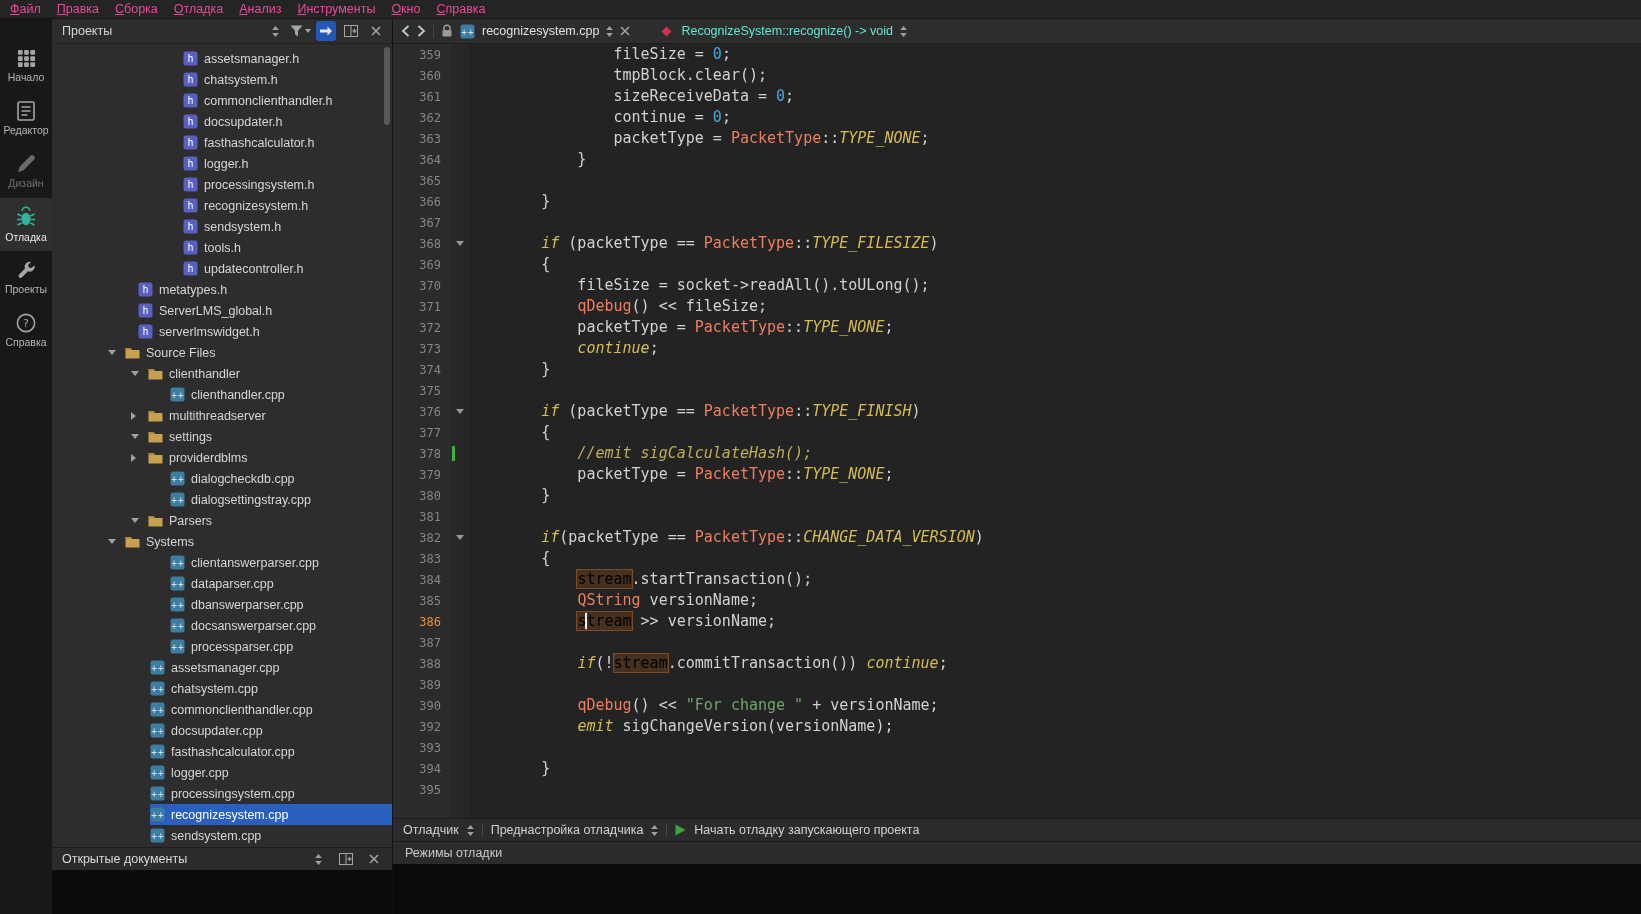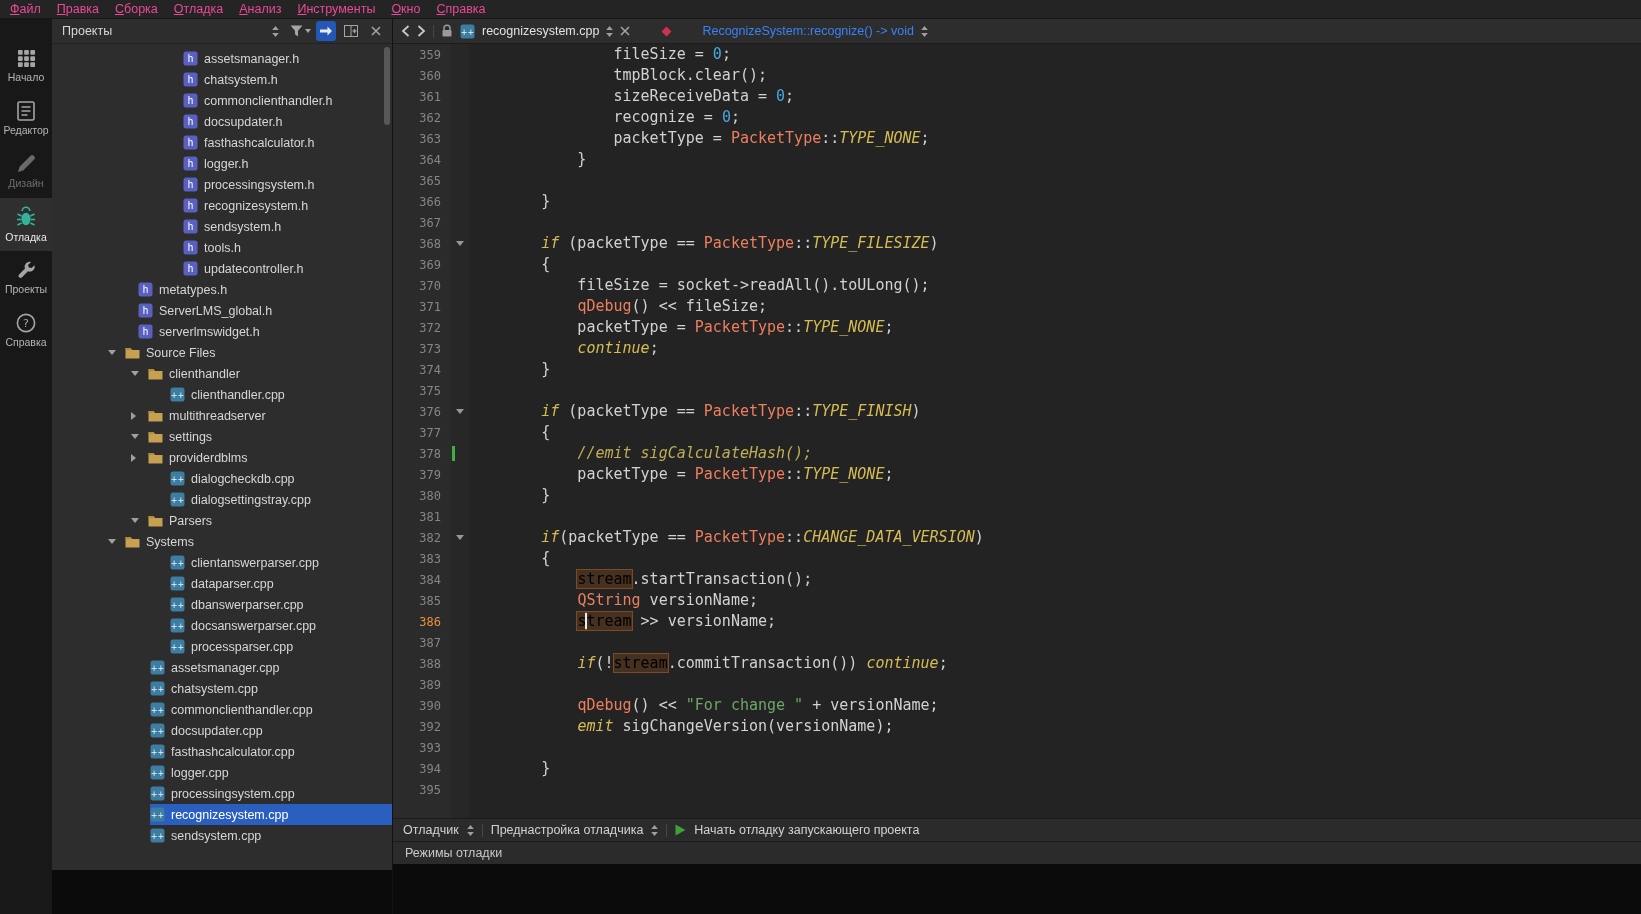--- a/index.html
+++ b/index.html
@@ -39,21 +39,21 @@
   .ticon{display:flex;flex:none}
   .tlabel{white-space:nowrap}
   .vthumb{position:absolute;right:2px;top:28px;width:6px;height:78px;background:#585858;border-radius:3px}
   .docsbar{height:22px;background:#2b2b2b;border-top:1px solid #1c1c1c;display:flex;align-items:center;padding:0 8px 0 10px;gap:8px}
   .docs-title{font-size:12.5px;color:#d8d8d8;flex:1;white-space:nowrap}
   .black-l{height:44px;background:#0b0b0b}
   
   .editorcol{flex:1;display:flex;flex-direction:column;min-width:0}
   .tabbar{height:24px;background:#2d2d2d;border-bottom:1px solid #1c1c1c;display:flex;align-items:center;padding:0 8px;gap:7px}
   .tab-file{font-size:12.5px;color:#e2e2e2;white-space:nowrap}
-  .tab-symbol{font-size:12.5px;color:#3b82f6;margin-left:22px;white-space:nowrap}
+  .tab-symbol{font-size:12.5px;color:#5eead4;margin-left:1px;white-space:nowrap}
   .vsep{width:1px;height:13px;background:#474747;flex:none}
   .gap16{width:16px;flex:none}
   .codearea{flex:1;overflow:hidden;font-family:"DejaVu Sans Mono",monospace;
     background:linear-gradient(90deg,#2b2b2b 0,#2b2b2b 58px,#272727 58px,#272727 76px,#232323 76px)}
   .code-row{height:21px;display:flex;align-items:center}
   .ln{width:48px;padding-right:10px;text-align:right;font-size:12px;color:#868686;flex:none;font-family:"DejaVu Sans Mono",monospace}
   .ln.cur{color:#e8913f;font-weight:normal}
   .fold{width:18px;flex:none;height:100%;display:flex;align-items:center;justify-content:center;position:relative}
   .fold-arrow{width:0;height:0;border-left:4px solid transparent;border-right:4px solid transparent;border-top:5px solid #989898}
   .vcs-mark{position:absolute;left:1px;top:3px;width:3px;height:15px;background:#3fae3f}
@@ -674,20 +674,42 @@
                 </svg>
               </span>
               <span class="tlabel">sendsystem.cpp</span>
             </div>
           </div>
           <div class="trow">
             <div class="trow-body"></div>
           </div>
         </div>
       <div class="vthumb"></div>
+      <div class="docsbar">
+        <span class="docs-title">Открытые документы</span>
+        <span class="hicon" data-icon="updn">
+            <svg width="7" height="11" viewBox="0 0 7 11">
+              <path d="M3.5 0L6.8 4H0.2z" fill="#9f9f9f"></path>
+              <path d="M3.5 11L0.2 7h6.6z" fill="#9f9f9f"></path>
+            </svg>
+          </span>
+        <span class="hicon" data-icon="split">
+            <svg width="14" height="12" viewBox="0 0 14 12">
+              <rect x="0.5" y="0.5" width="13" height="11" fill="none" stroke="#a5a5a5"></rect>
+              <line x1="7" y1="0.5" x2="7" y2="11.5" stroke="#a5a5a5"></line>
+              <line x1="10.5" y1="4" x2="10.5" y2="8" stroke="#a5a5a5" stroke-width="1.3"></line>
+              <line x1="8.5" y1="6" x2="12.5" y2="6" stroke="#a5a5a5" stroke-width="1.3"></line>
+            </svg>
+          </span>
+        <span class="hicon" data-icon="close">
+            <svg width="10" height="10" viewBox="0 0 10 10">
+              <path d="M1 1l8 8M9 1L1 9" stroke="#a5a5a5" stroke-width="1.5" fill="none"></path>
+            </svg>
+          </span>
+      </div>
       <div class="black-l"></div>
     </div>
 
     <div class="editorcol">
       <div class="tabbar">
         <span data-icon="chevL">
             <svg width="9" height="12" viewBox="0 0 9 12">
               <path d="M7.5 1L2 6l5.5 5" fill="none" stroke="#c9c9c9" stroke-width="1.8"></path>
             </svg>
           </span>
@@ -747,21 +769,21 @@
             <div class="cl"><span class="tk-d">                tmpBlock.clear();</span></div>
           </div>
           <div class="code-row">
             <div class="ln">361</div>
             <div class="fold"></div>
             <div class="cl"><span class="tk-d">                sizeReceiveData = </span><span class="tk-n">0</span><span class="tk-d">;</span></div>
           </div>
           <div class="code-row">
             <div class="ln">362</div>
             <div class="fold"></div>
-            <div class="cl"><span class="tk-d">                recognize = </span><span class="tk-n">0</span><span class="tk-d">;</span></div>
+            <div class="cl"><span class="tk-d">                continue = </span><span class="tk-n">0</span><span class="tk-d">;</span></div>
           </div>
           <div class="code-row">
             <div class="ln">363</div>
             <div class="fold"></div>
             <div class="cl"><span class="tk-d">                packetType = </span><span class="tk-t">PacketType</span><span class="tk-d">::</span><span class="tk-e">TYPE_NONE</span><span class="tk-d">;</span></div>
           </div>
           <div class="code-row">
             <div class="ln">364</div>
             <div class="fold"></div>
             <div class="cl"><span class="tk-d">            }</span></div>

